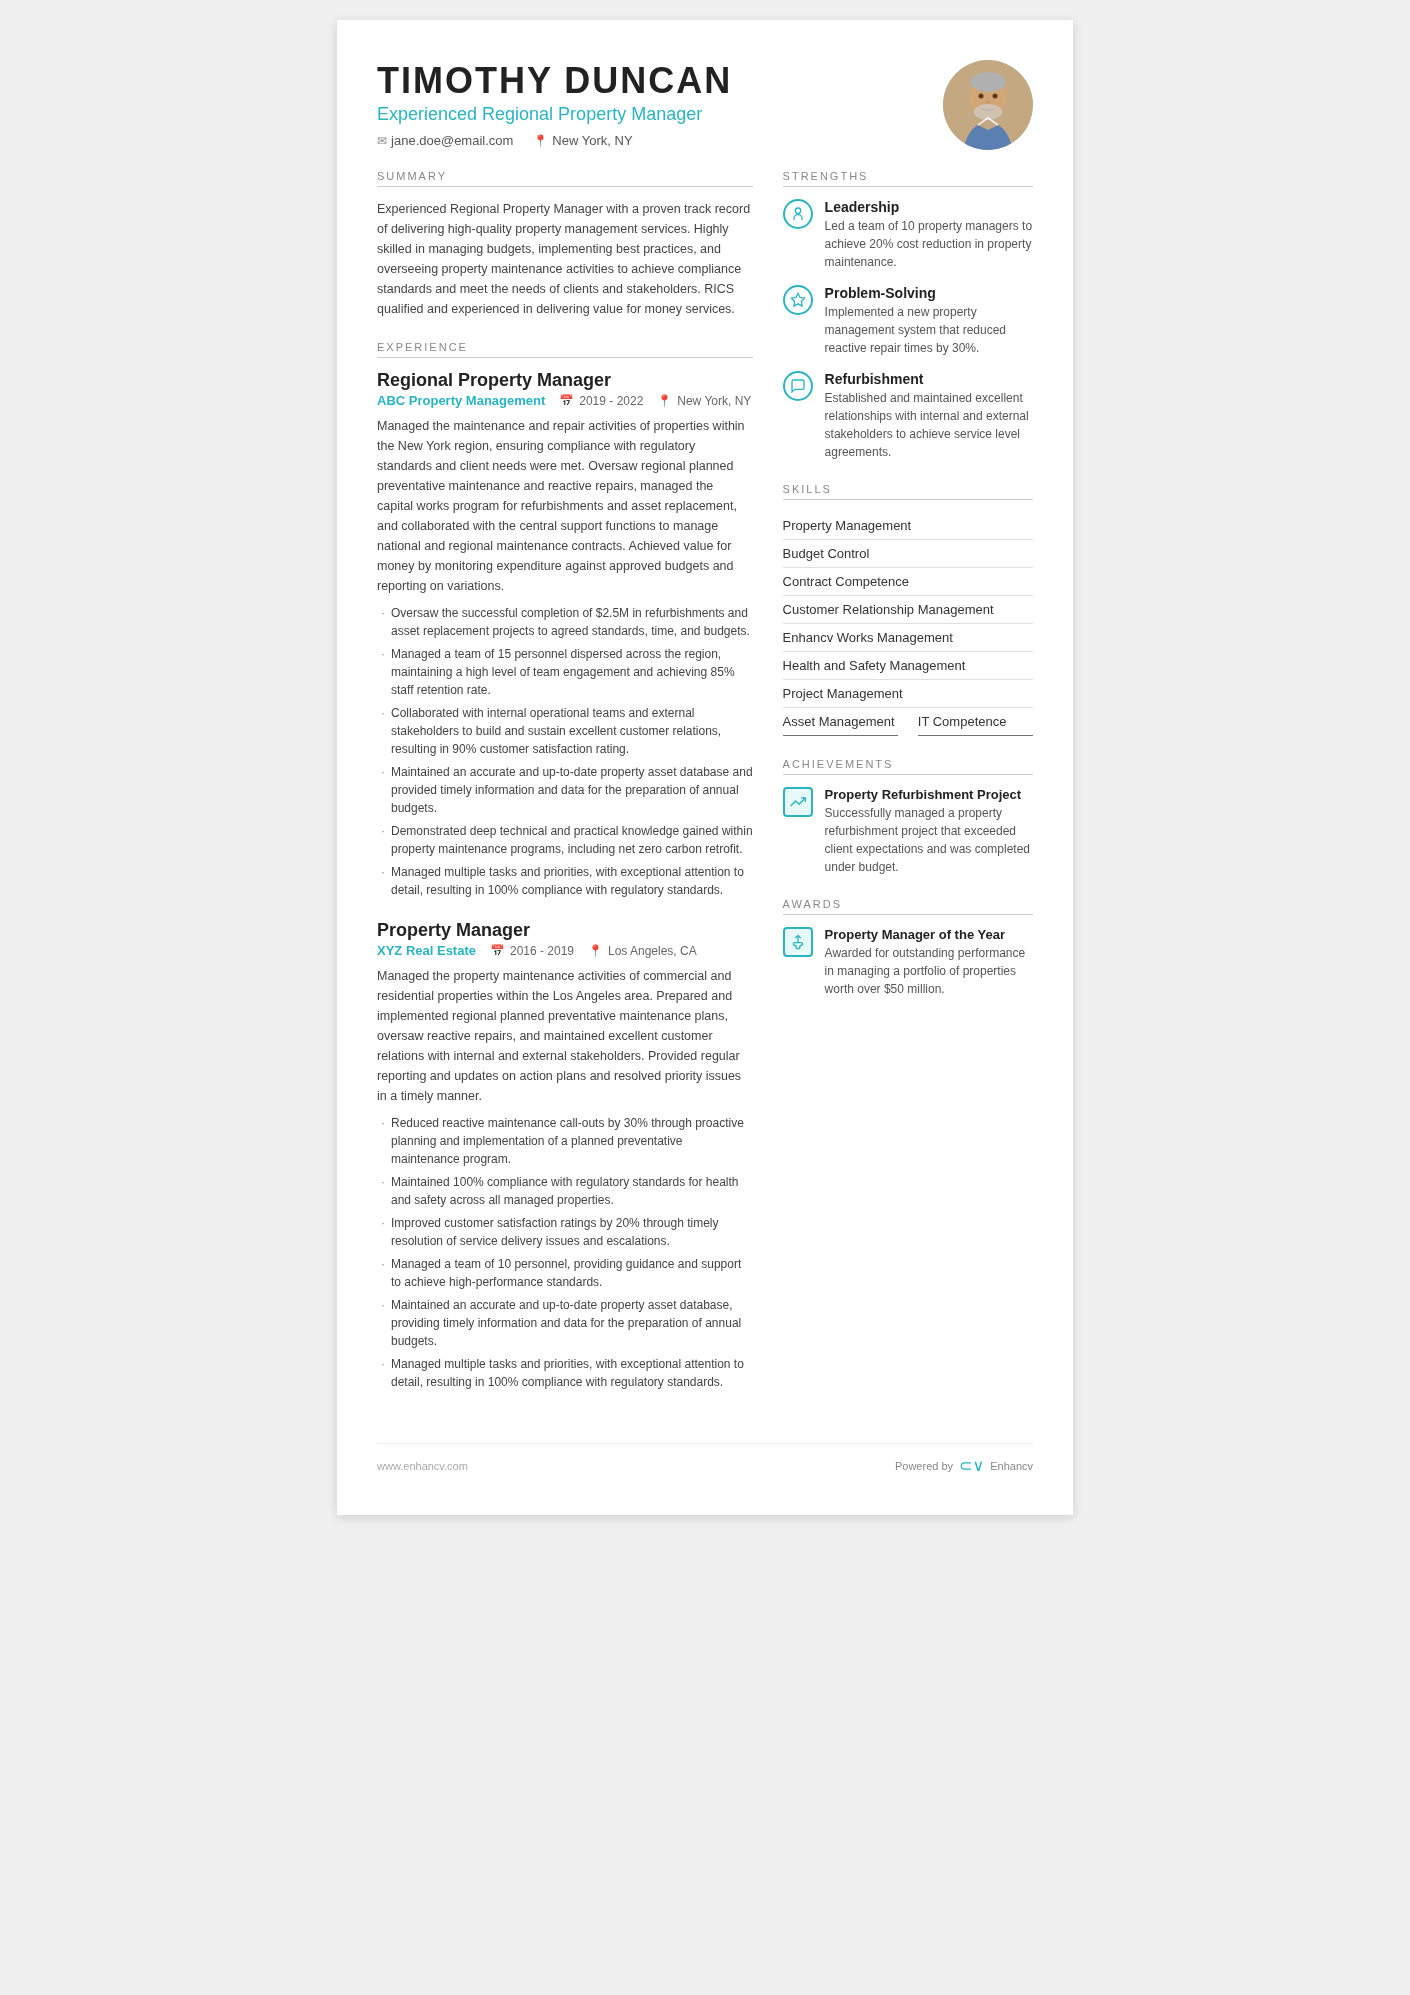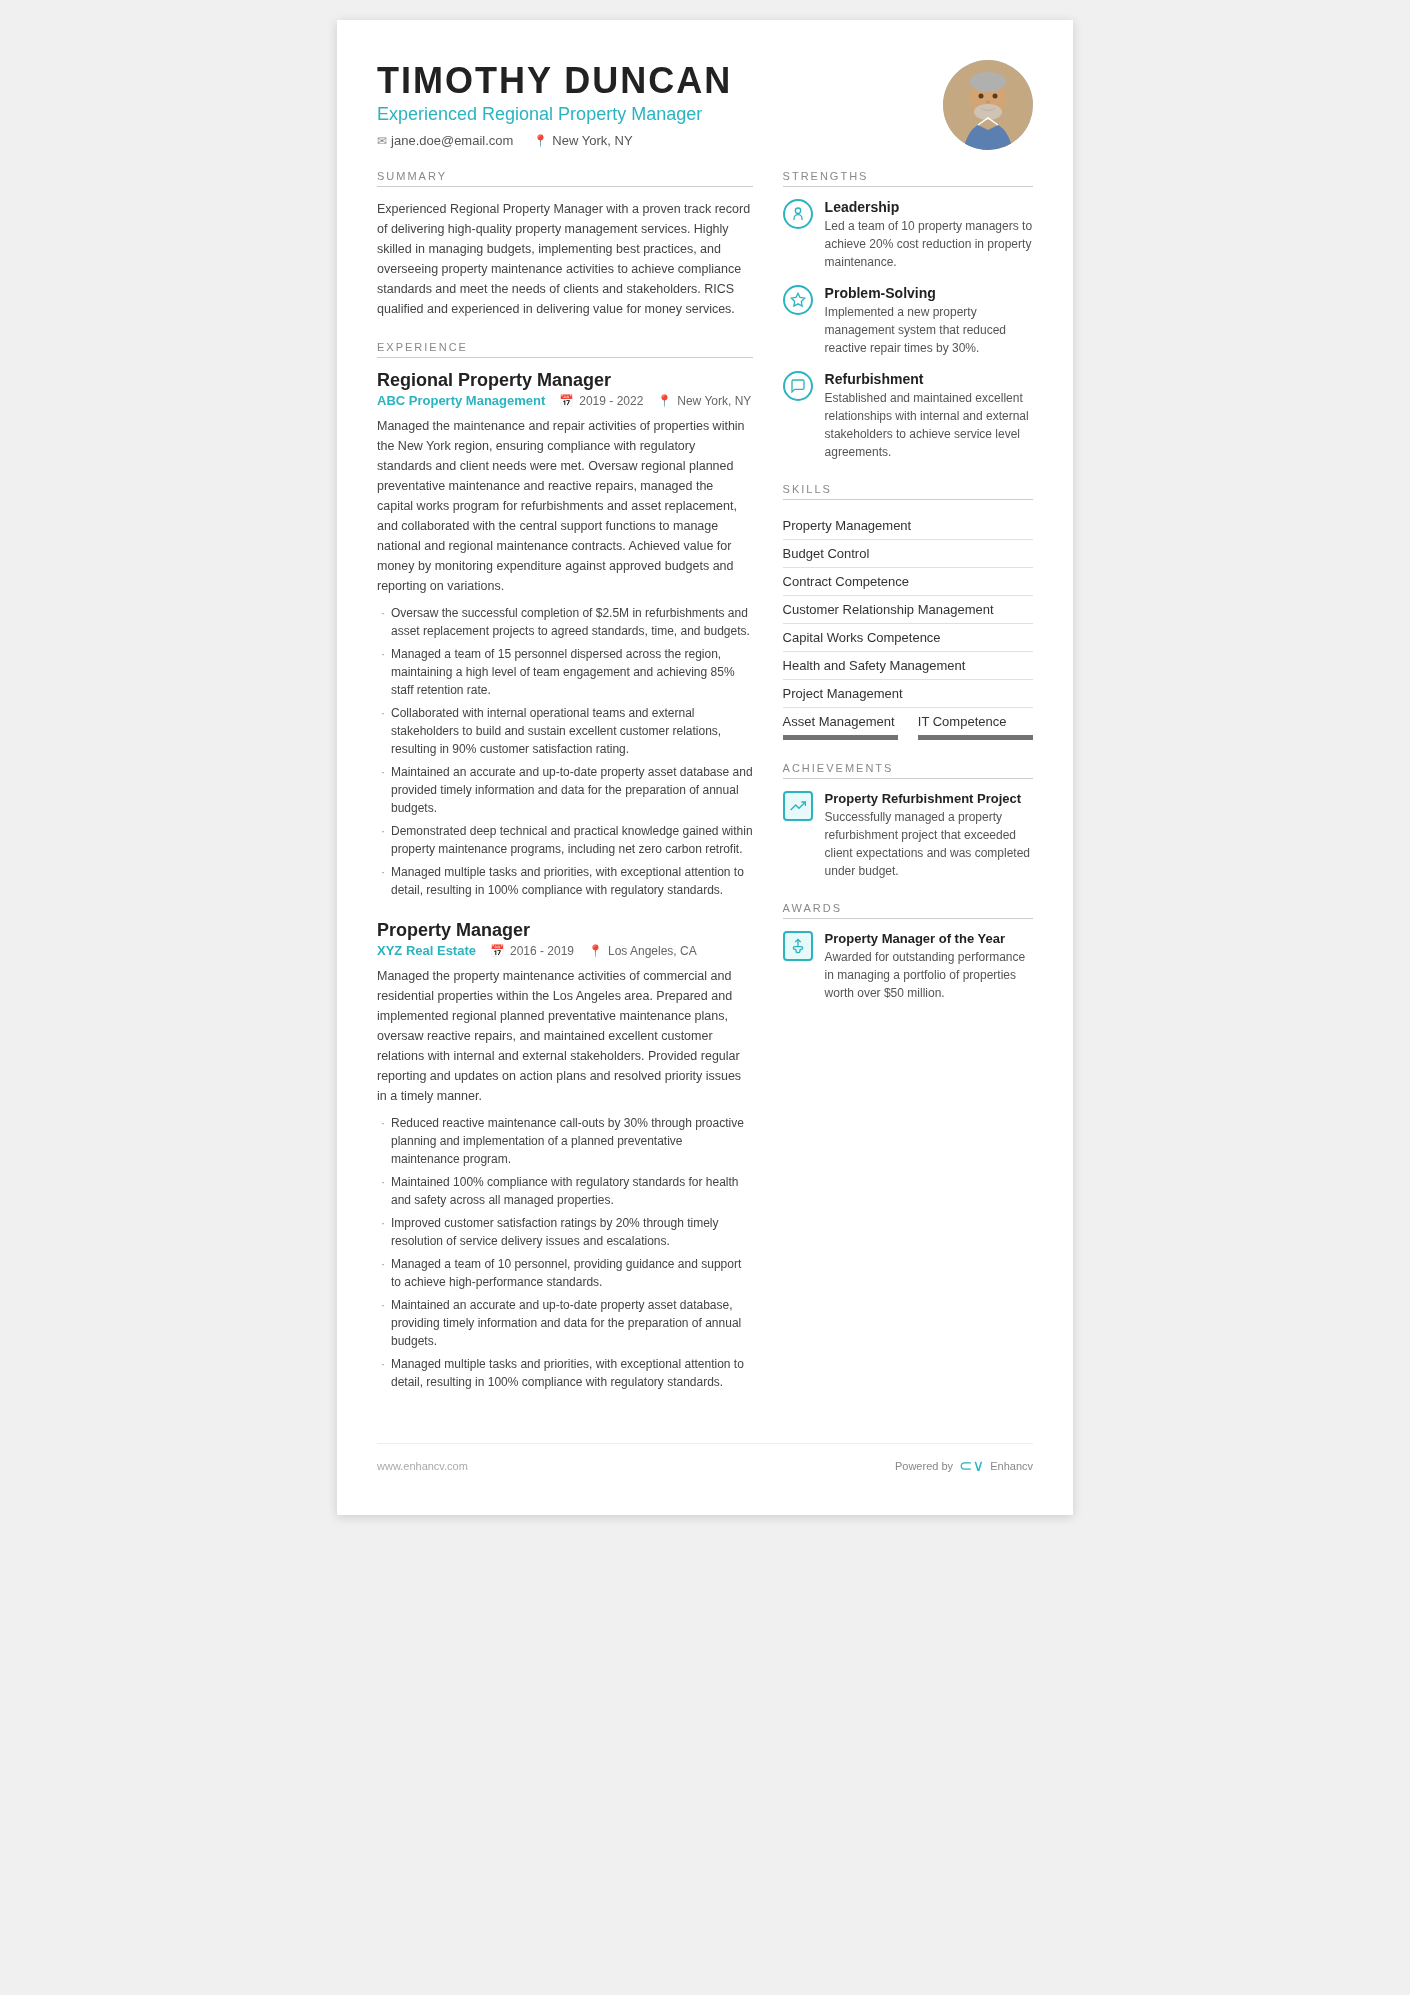--- a/index.html
+++ b/index.html
@@ -151,21 +151,21 @@
       font-size: 13px;
       color: #333;
       border-bottom: 1px solid #e0e0e0;
       padding: 6px 0;
     }
     .skills-row {
       display: flex;
       gap: 20px;
     }
     .skills-row .skill-item {
-      border-bottom: 5px solid #737373;
+      border-bottom: 1px solid #737373;
       flex: 1;
     }
 
     
     .strength-item {
       display: flex;
       gap: 12px;
       margin-bottom: 14px;
       align-items: flex-start;
     }
@@ -437,21 +437,21 @@
           </div>
         </div>
       </div>
 
       <div class="section">
         <div class="section-title">SKILLS</div>
         <div class="skill-item">Property Management</div>
         <div class="skill-item">Budget Control</div>
         <div class="skill-item">Contract Competence</div>
         <div class="skill-item">Customer Relationship Management</div>
-        <div class="skill-item">Capital Works Competence</div>
+        <div class="skill-item">Enhancv Works Management</div>
         <div class="skill-item">Health and Safety Management</div>
         <div class="skill-item">Project Management</div>
         <div class="skills-row">
           <div class="skill-item">Asset Management</div>
           <div class="skill-item">IT Competence</div>
         </div>
       </div>
 
       <div class="section">
         <div class="section-title">ACHIEVEMENTS</div>

